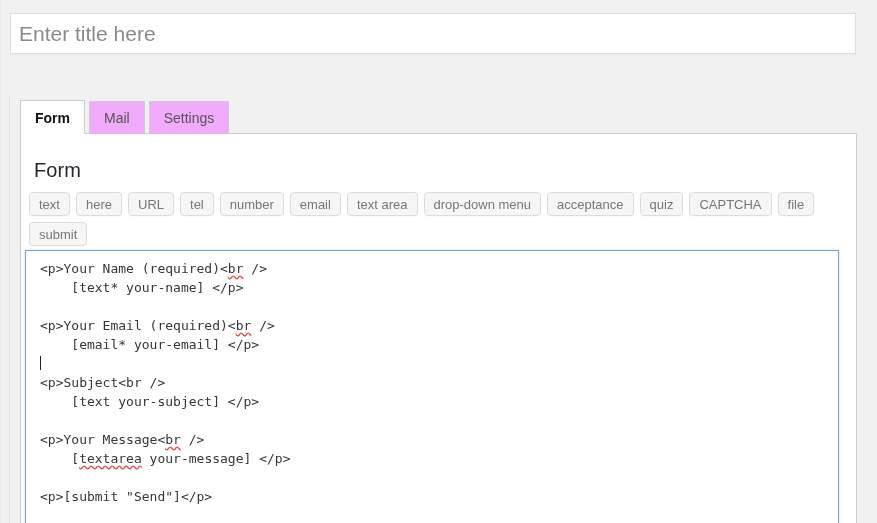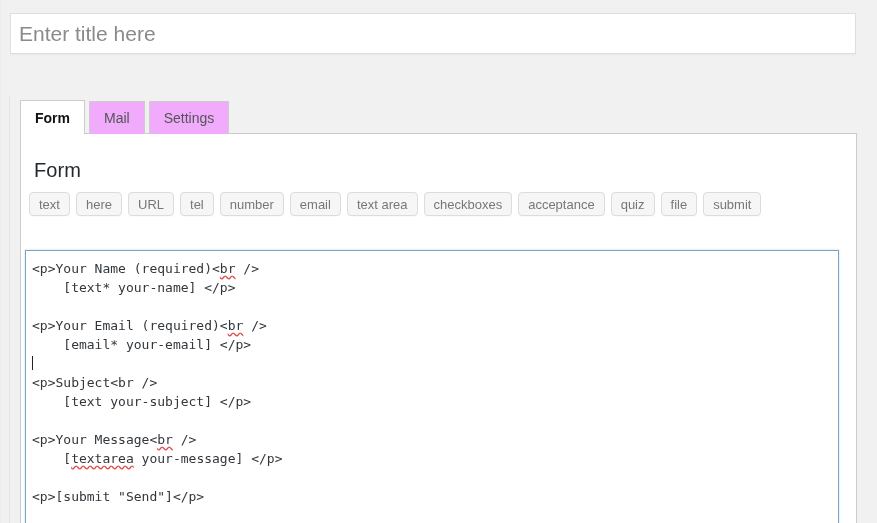--- a/index.html
+++ b/index.html
@@ -188,21 +188,21 @@
     position: relative;
     width: 814px;
     height: 300px;
     background: #fff;
     border: 1px solid #7aa3c4;
     box-shadow: 0 0 2px rgba(120,170,210,0.45);
     overflow: hidden;
   }
   .editor-code {
     position: absolute;
-    left: 6px;
+    left: 14px;
     top: 8px;
     margin: 0;
     padding: 0;
     font-family: "DejaVu Sans Mono", "Liberation Mono", monospace;
     font-size: 13px;
     line-height: 19px;
     color: #32373c;
     white-space: pre;
     tab-size: 4;
   }
@@ -250,23 +250,24 @@
     <div class="panel-heading">Form</div>
 
     <div class="tag-buttons" id="tag-buttons">
         <button class="tag-btn">text</button>
         <button class="tag-btn">here</button>
         <button class="tag-btn">URL</button>
         <button class="tag-btn">tel</button>
         <button class="tag-btn">number</button>
         <button class="tag-btn">email</button>
         <button class="tag-btn">text area</button>
-        <button class="tag-btn">checkboxes</button>
+        <button class="tag-btn">drop-down menu</button>
         <button class="tag-btn">acceptance</button>
         <button class="tag-btn">quiz</button>
+        <button class="tag-btn">CAPTCHA</button>
         <button class="tag-btn">file</button>
         <button class="tag-btn">submit</button>
       </div>
 
     <div class="editor-wrap">
       <div class="editor">
         <pre class="editor-code" id="editor-code">&lt;p&gt;Your Name (required)&lt;<span class="sp">br</span> /&gt;
     [text* your-name] &lt;/p&gt;
 
 &lt;p&gt;Your Email (required)&lt;<span class="sp">br</span> /&gt;

